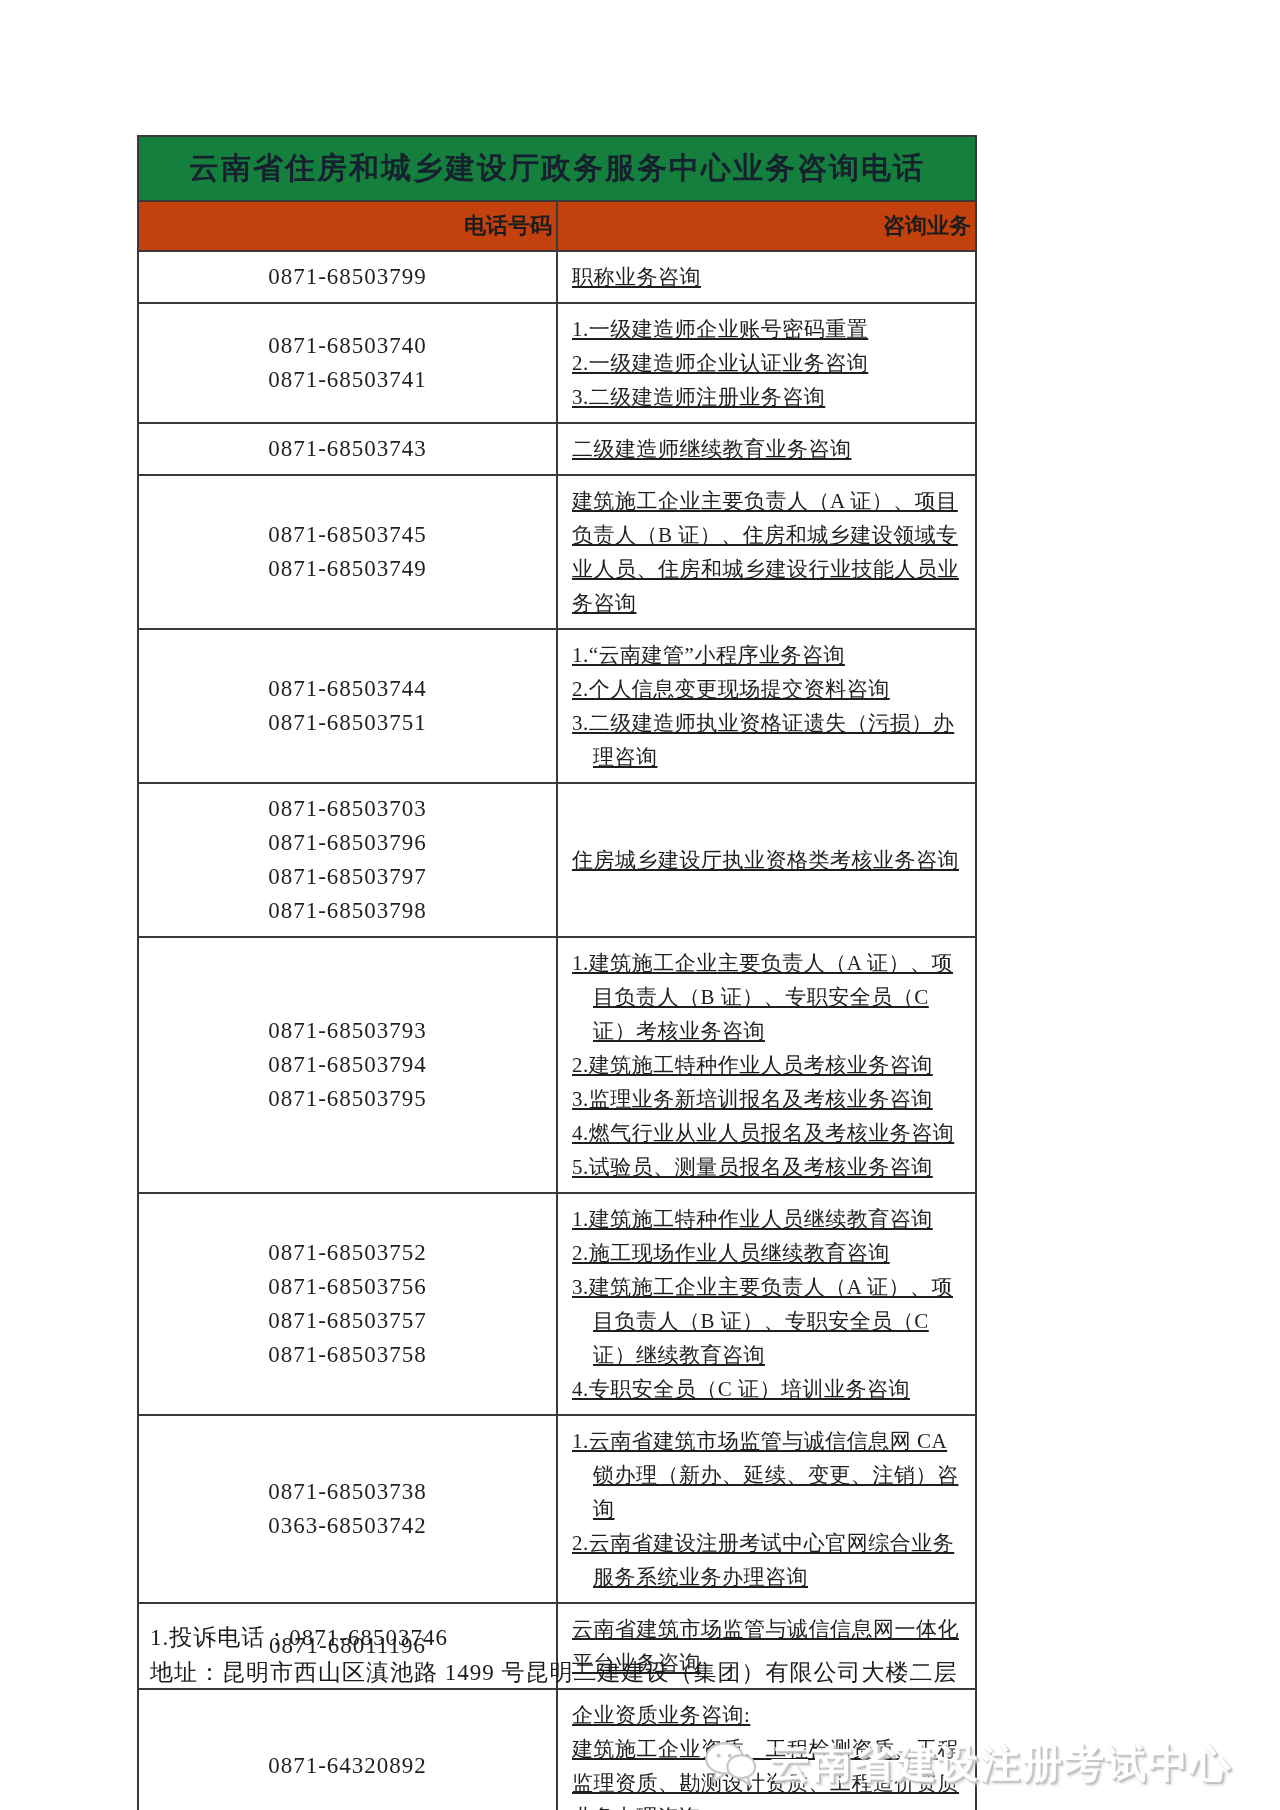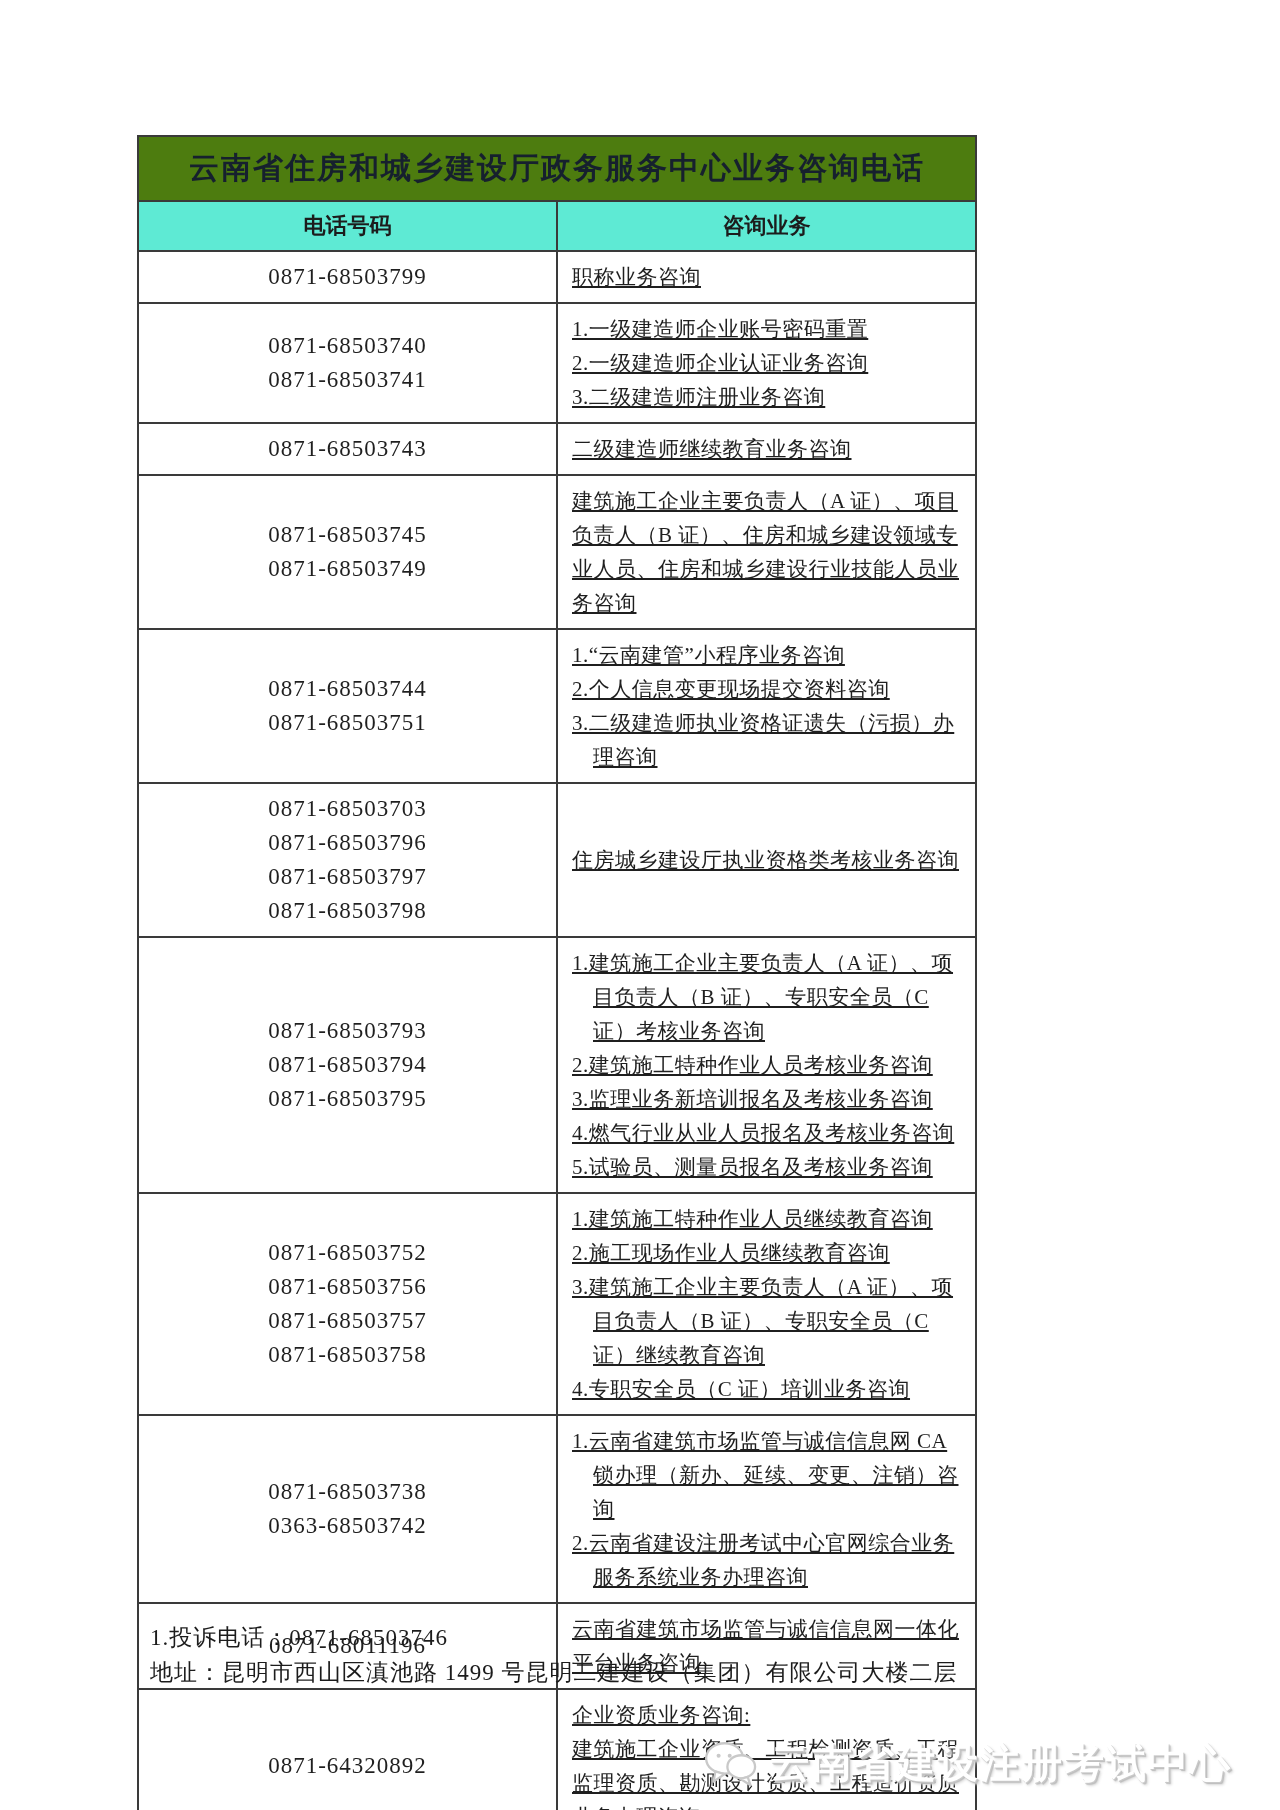--- a/index.html
+++ b/index.html
@@ -18,33 +18,33 @@
   }
   table.main{
     border-collapse:collapse;
     width:840px;
     table-layout:fixed;
   }
   table.main th, table.main td{
     border:2px solid #3a3a3a;
   }
   .title-cell{
-    background:#4d7c0f;
+    background:#15803d;
     text-align:center;
     font-size:30px;
     font-weight:bold;
     letter-spacing:2px;
     color:#16202e;
     padding:11px 4px;
   }
   .col-head{
-    background:#5eead4;
+    background:#c2410c;
     font-size:22px;
     font-weight:bold;
-    text-align:center;
+    text-align:right;
     padding:9px 4px;
     color:#1c1c1c;
   }
   td.phone-cell{
     width:281px;
     text-align:center;
     vertical-align:middle;
     padding:8px 6px;
     border-radius:21px;
   }

